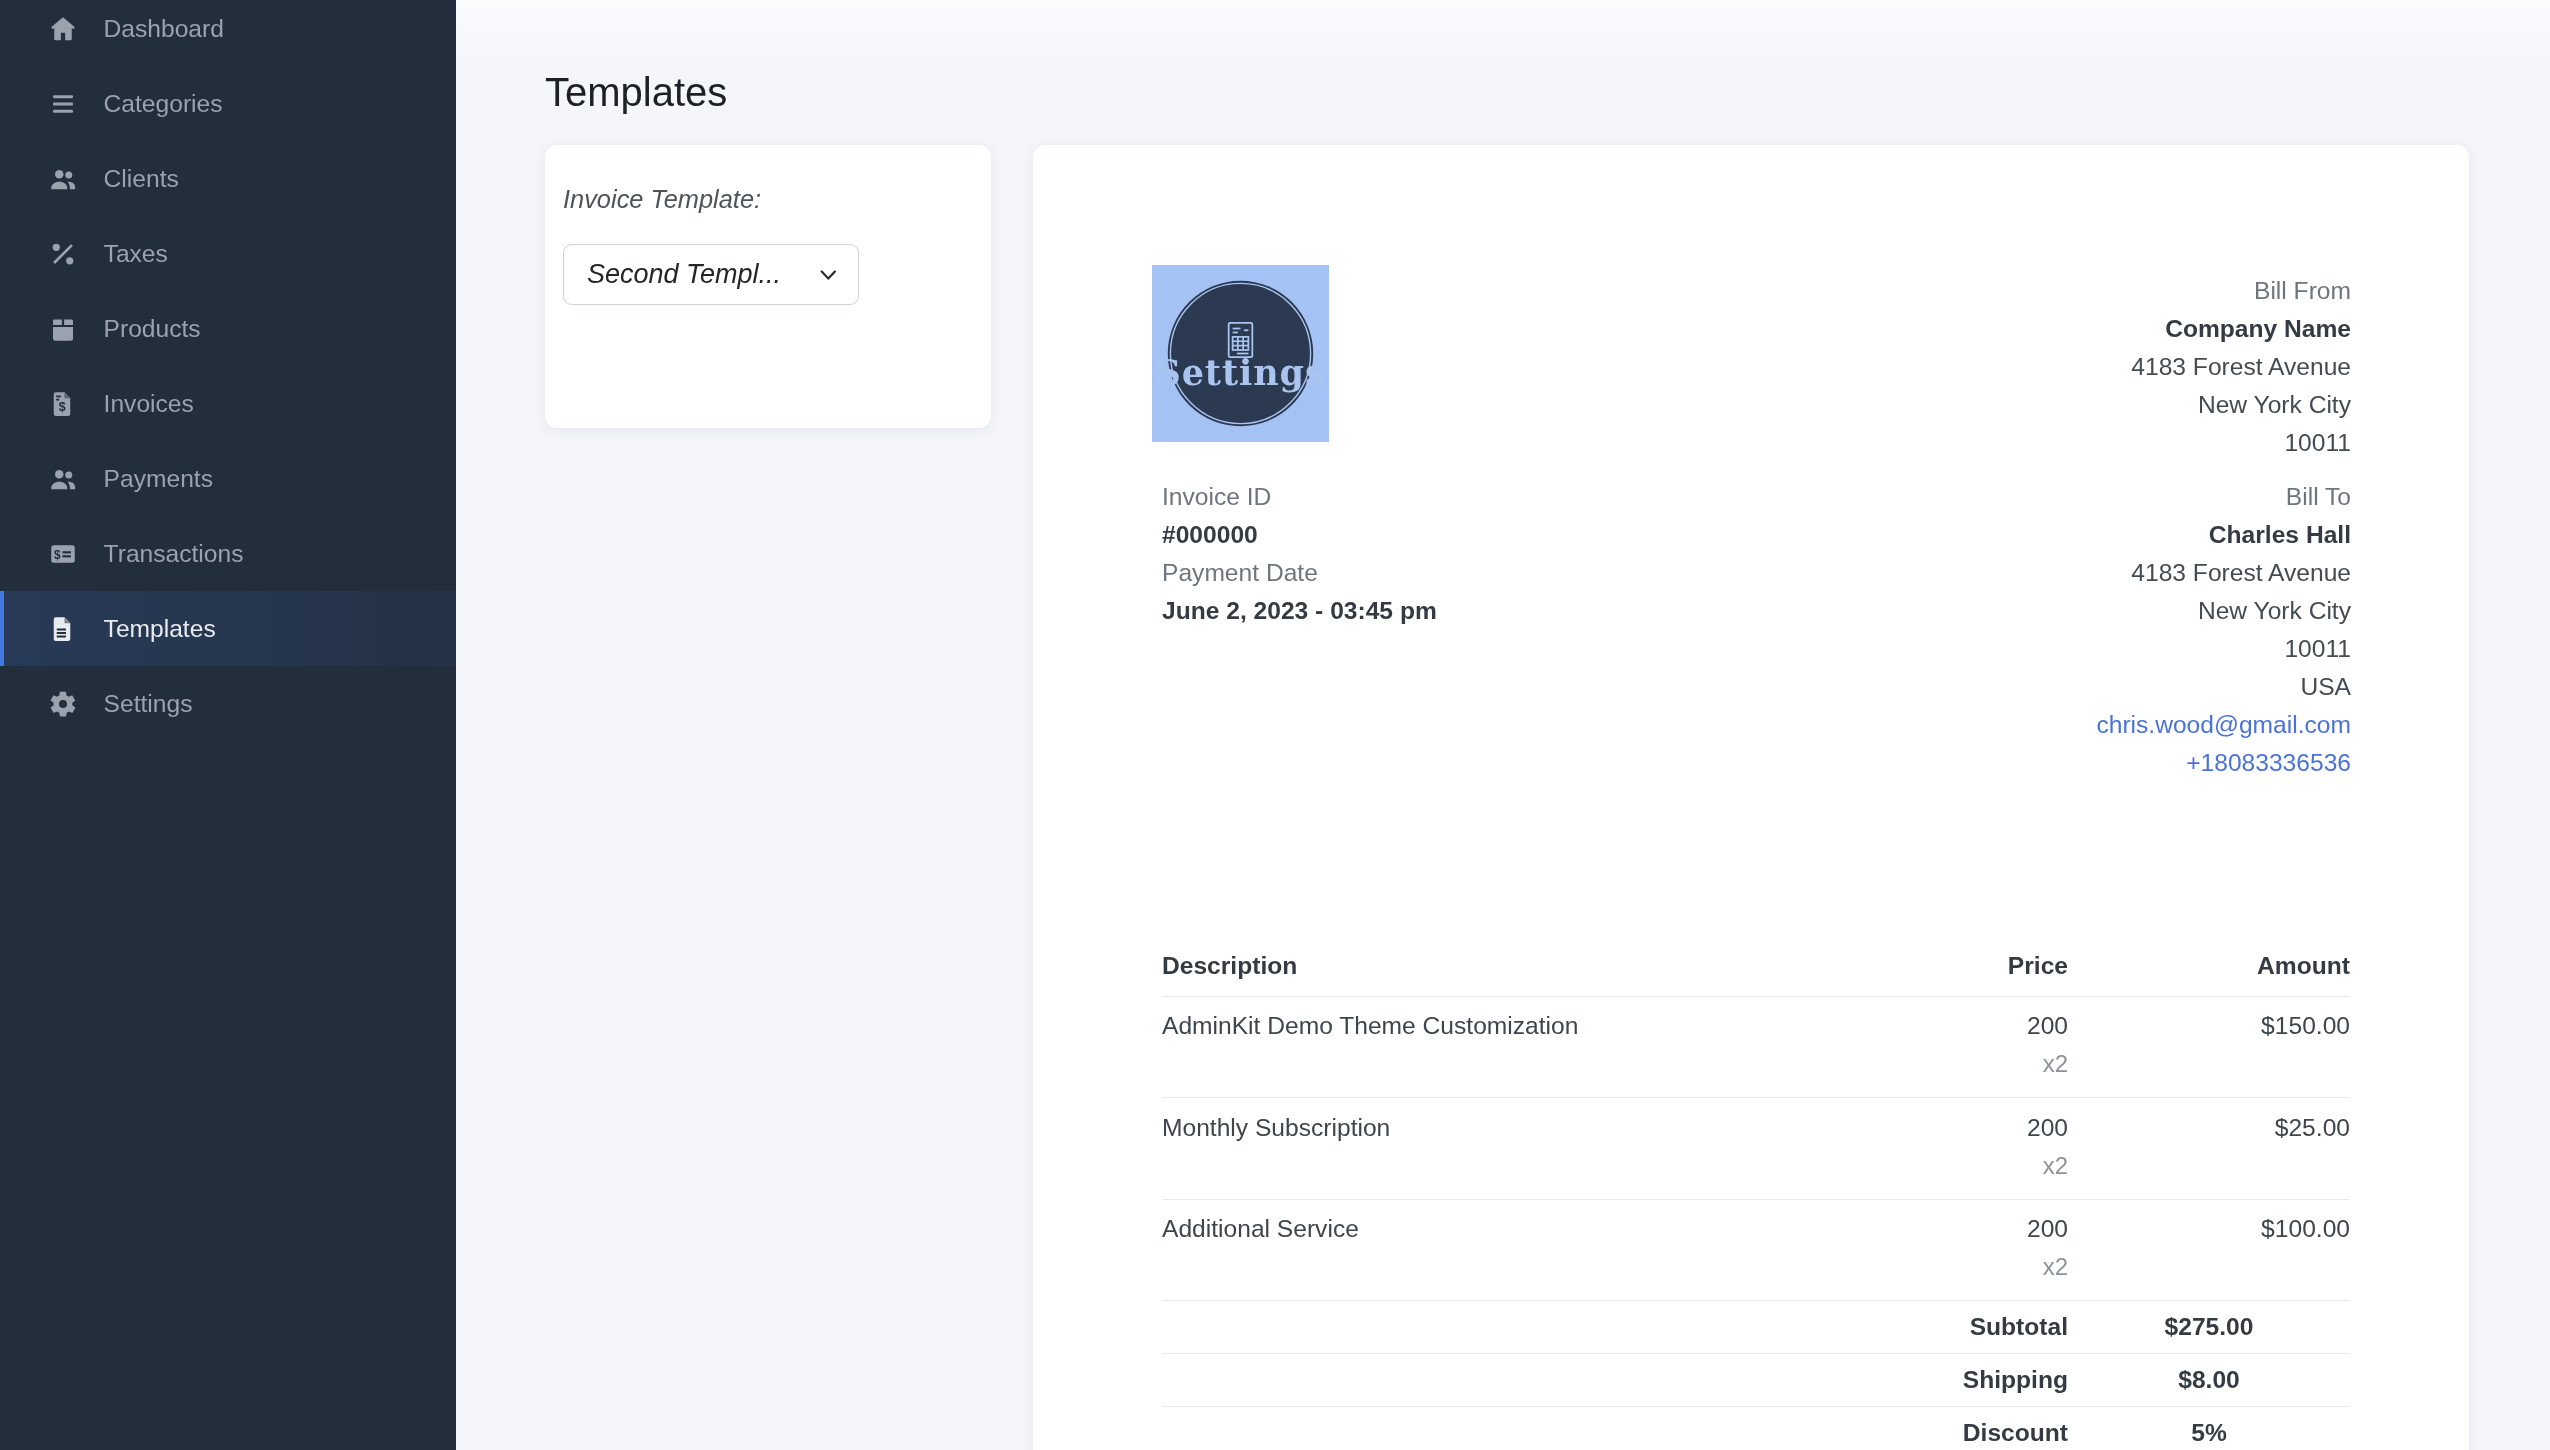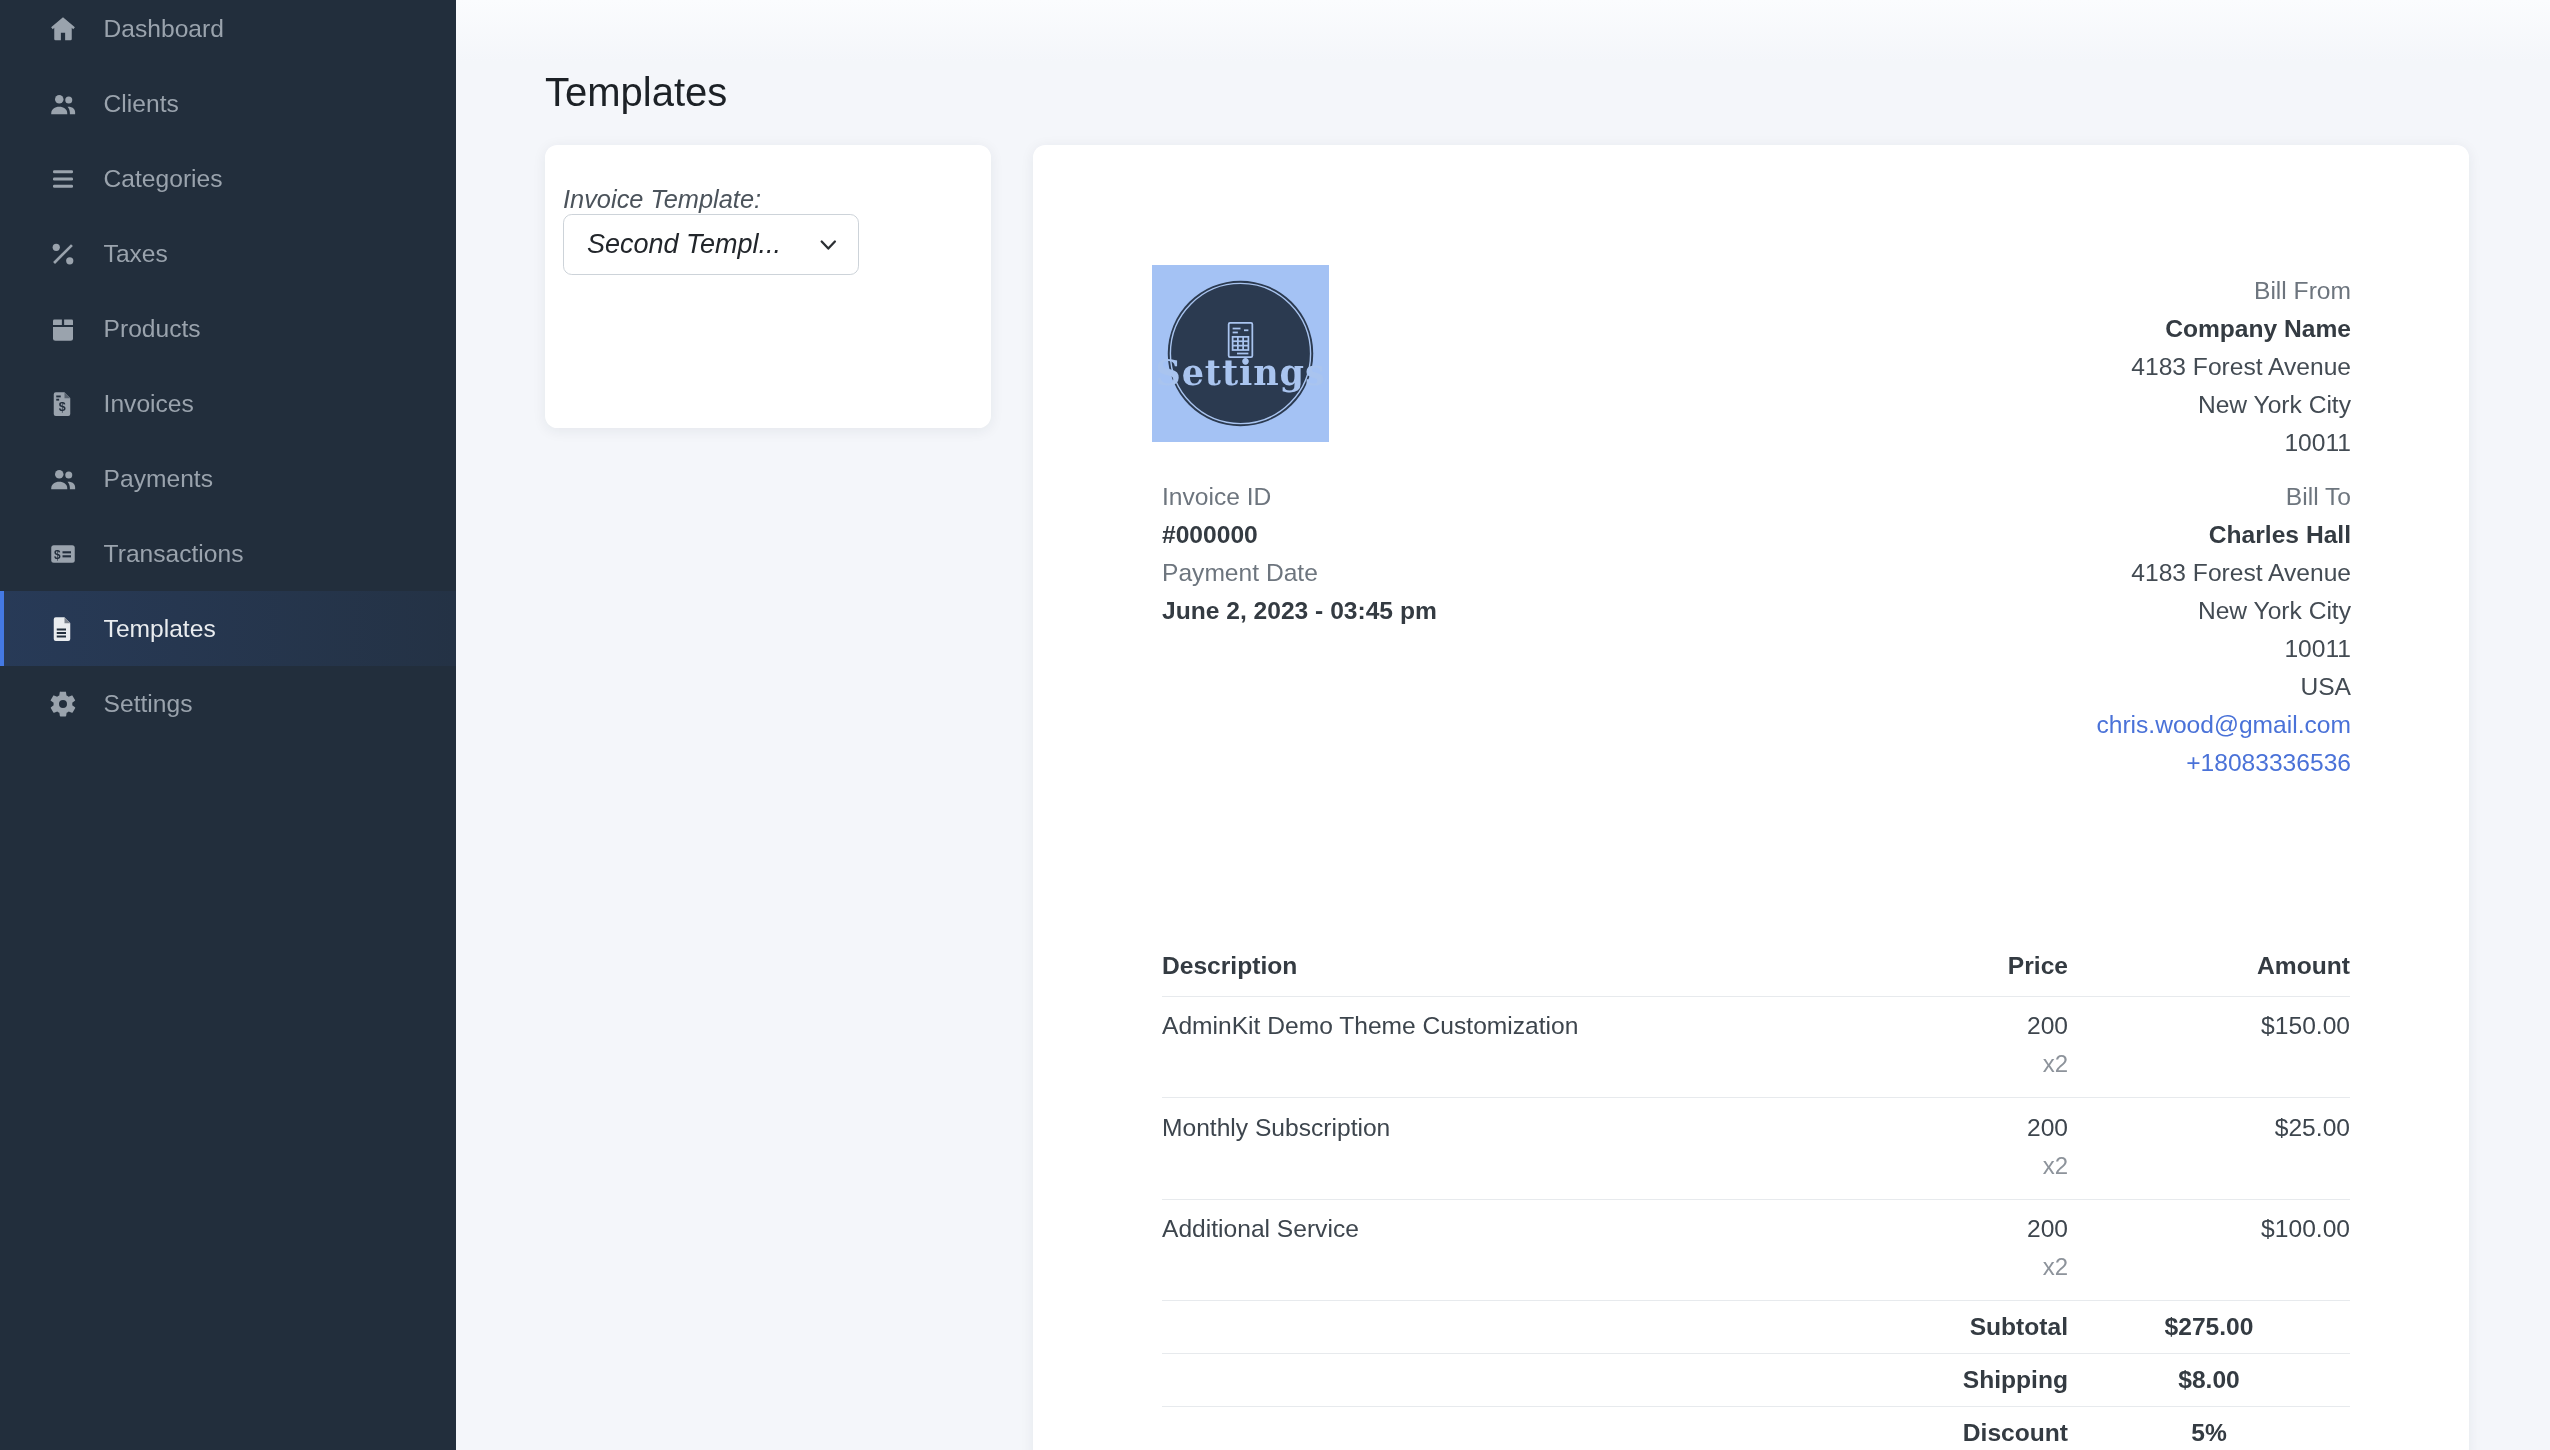--- a/index.html
+++ b/index.html
@@ -18,21 +18,21 @@
   
   .main{position:absolute;left:456px;top:0;right:0;bottom:0;
         background:linear-gradient(180deg,#fbfcfe 0px,#f4f6fa 61px);}
   .page-title{position:absolute;left:89px;top:70px;margin:0;font-size:40px;font-weight:500;color:#1c2126;}
 
   .card{position:absolute;background:#fff;border-radius:12.3px;box-shadow:0 2.6px 14px rgba(30,40,55,0.07);}
 
   
   .template-card{left:89px;top:145px;width:446px;height:283px;box-sizing:border-box;padding:40px 18px;font-style:italic;}
   .tpl-label{font-size:25.4px;color:#4b535b;display:block;}
-  .select{display:flex;align-items:center;justify-content:space-between;
+  .select{display:flex;align-items:center;justify-content:space-between;margin-top:30px;
           width:296px;height:61px;border:1.8px solid #cdd3d9;border-radius:8.8px;
           padding:0 17.5px 0 23px;box-sizing:border-box;font-size:27px;color:#22262b;background:#fff;cursor:pointer;}
   .select .chev{width:24.6px;height:24.6px;flex:0 0 24.6px;}
 
   
   .invoice-card{left:577px;top:145px;width:1436px;height:1355px;}
 
   .logo{position:absolute;left:119px;top:120px;width:177px;height:177px;background:#a4c2f4;}
   .logo svg{position:absolute;left:0;top:0;}
   .logo-word{position:absolute;left:0;top:87px;width:100%;text-align:center;
@@ -73,37 +73,37 @@
     <span class="ic">
             <svg viewBox="0 0 24 24">
               <path d="M12 2.6 2.5 10.5l1.3 1.6L5 11v9a1 1 0 0 0 1 1h4.3v-6h3.4v6H18a1 1 0 0 0 1-1v-9l1.2 1.1 1.3-1.6Z"></path>
             </svg>
           </span>
     <span class="lbl">Dashboard</span>
   </div>
         <div class="side-item">
     <span class="ic">
             <svg viewBox="0 0 24 24">
+              <rect x="4" y="5" width="16" height="2.4" rx="1"></rect>
+              <rect x="4" y="10.8" width="16" height="2.4" rx="1"></rect>
+              <rect x="4" y="16.6" width="16" height="2.4" rx="1"></rect>
+            </svg>
+          </span>
+    <span class="lbl">Categories</span>
+  </div>
+        <div class="side-item">
+    <span class="ic">
+            <svg viewBox="0 0 24 24">
               <circle cx="9" cy="8.2" r="3.4"></circle>
               <path d="M2.6 19.4c0-3.3 2.9-5.2 6.4-5.2s6.4 1.9 6.4 5.2v.8H2.6Z"></path>
               <circle cx="16.6" cy="8.8" r="2.8"></circle>
               <path d="M15.6 14.2c3.4-.3 6.1 1.5 6.1 4.4v1.6h-4.2v-1c0-2-.7-3.7-1.9-5Z"></path>
             </svg>
           </span>
     <span class="lbl">Clients</span>
-  </div>
-        <div class="side-item">
-    <span class="ic">
-            <svg viewBox="0 0 24 24">
-              <rect x="4" y="5" width="16" height="2.4" rx="1"></rect>
-              <rect x="4" y="10.8" width="16" height="2.4" rx="1"></rect>
-              <rect x="4" y="16.6" width="16" height="2.4" rx="1"></rect>
-            </svg>
-          </span>
-    <span class="lbl">Categories</span>
   </div>
         <div class="side-item">
     <span class="ic">
             <svg viewBox="0 0 24 24">
               <circle cx="6.6" cy="6.6" r="2.9"></circle>
               <circle cx="17.4" cy="17.4" r="2.9"></circle>
               <path d="M18.4 4.1 19.9 5.6 5.6 19.9 4.1 18.4Z"></path>
             </svg>
           </span>
     <span class="lbl">Taxes</span>

